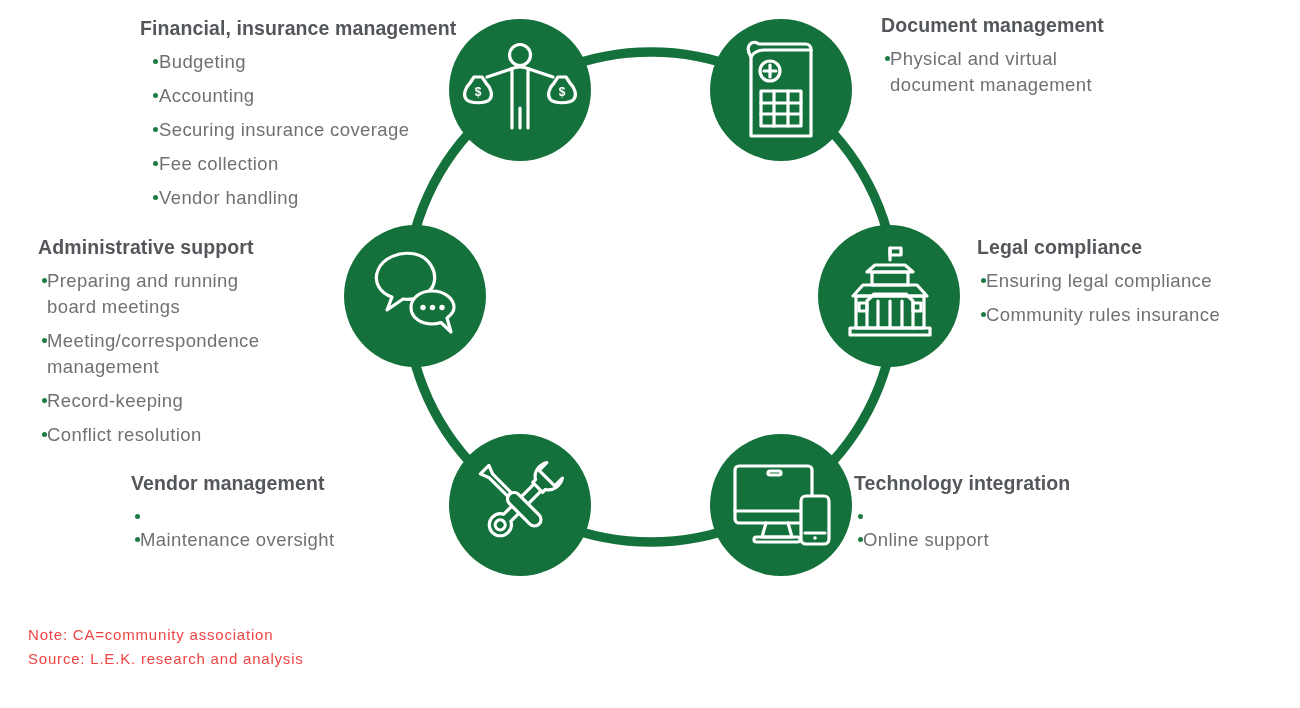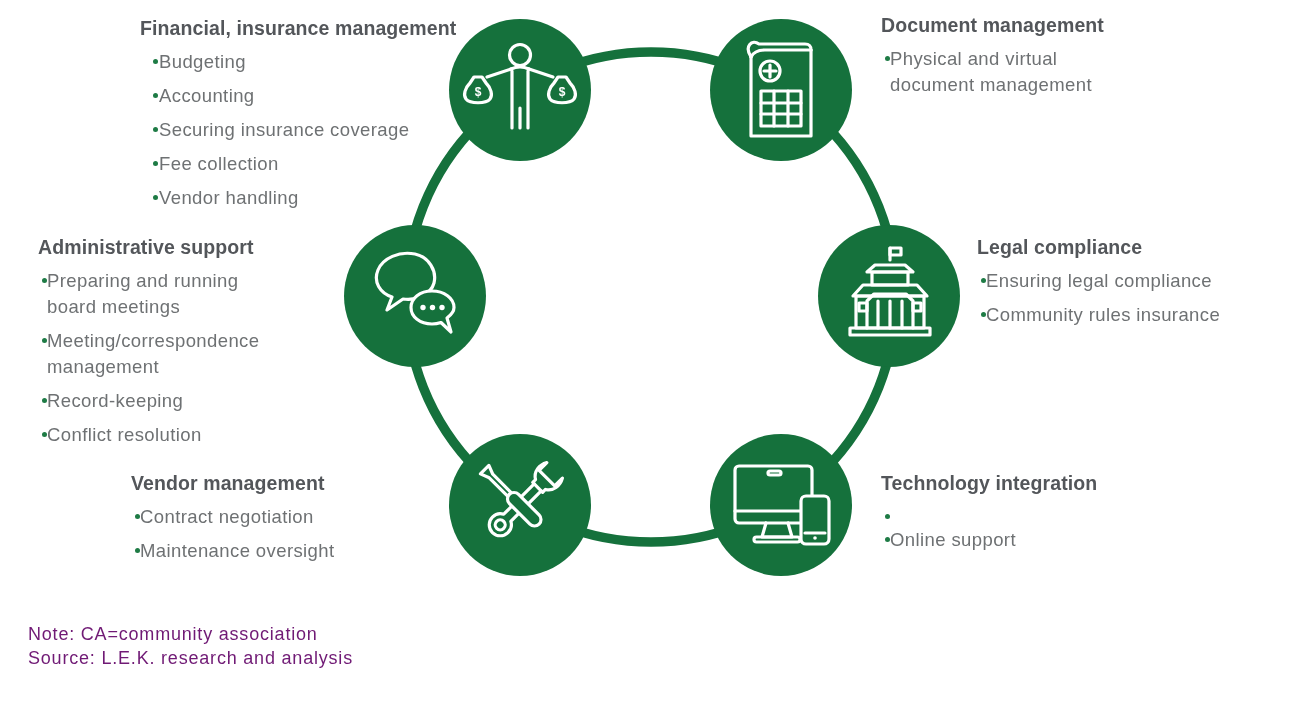--- a/index.html
+++ b/index.html
@@ -19,23 +19,23 @@
   .dot { flex:none; width:5px; height:5px; border-radius:50%; background:#1E7B45; margin-top:10px; }
   .li-text { font-size:18.5px; line-height:26px; color:#6E7173; letter-spacing:0.4px; white-space:pre-line; }
 
   .sec-financial { left:140px; top:15px; }
   .sec-financial .sec-list { margin-left:13px; }
   .sec-financial .sec-list li { gap:1px; }
   .sec-document  { left:881px; top:12px; }
   .sec-admin     { left:38px;  top:234px; }
   .sec-legal     { left:977px; top:234px; }
   .sec-vendor    { left:131px; top:470px; }
-  .sec-tech      { left:881px; top:470px; }
-
-  .footnote { position:absolute; left:28px; top:623px; font-size:18px; line-height:23.5px; color:#701a75; letter-spacing:0.8px; }
+  .sec-tech      { left:854px; top:470px; }
+
+  .footnote { position:absolute; left:28px; top:623px; font-size:15px; line-height:23.5px; color:#ef4444; letter-spacing:0.8px; }
 </style>
 </head>
 <body>
 
 <div class="canvas">
 
   <svg class="diagram" width="1300" height="708" viewBox="0 0 1300 708">
 
     <circle class="ring" cx="651" cy="297" r="245"></circle>
 
@@ -205,21 +205,20 @@
           <span class="li-text">Community rules insurance</span>
         </li>
     </ul>
   </div>
 
   <div class="section sec-vendor">
     <h3 class="sec-title">Vendor management</h3>
     <ul class="sec-list">
       <li>
           <span class="dot"></span>
-          <span class="li-text">Contract negotiation</span>
         </li>
       <li>
           <span class="dot"></span>
           <span class="li-text">Maintenance oversight</span>
         </li>
     </ul>
   </div>
 
   <div class="section sec-tech">
     <h3 class="sec-title">Technology integration</h3>

